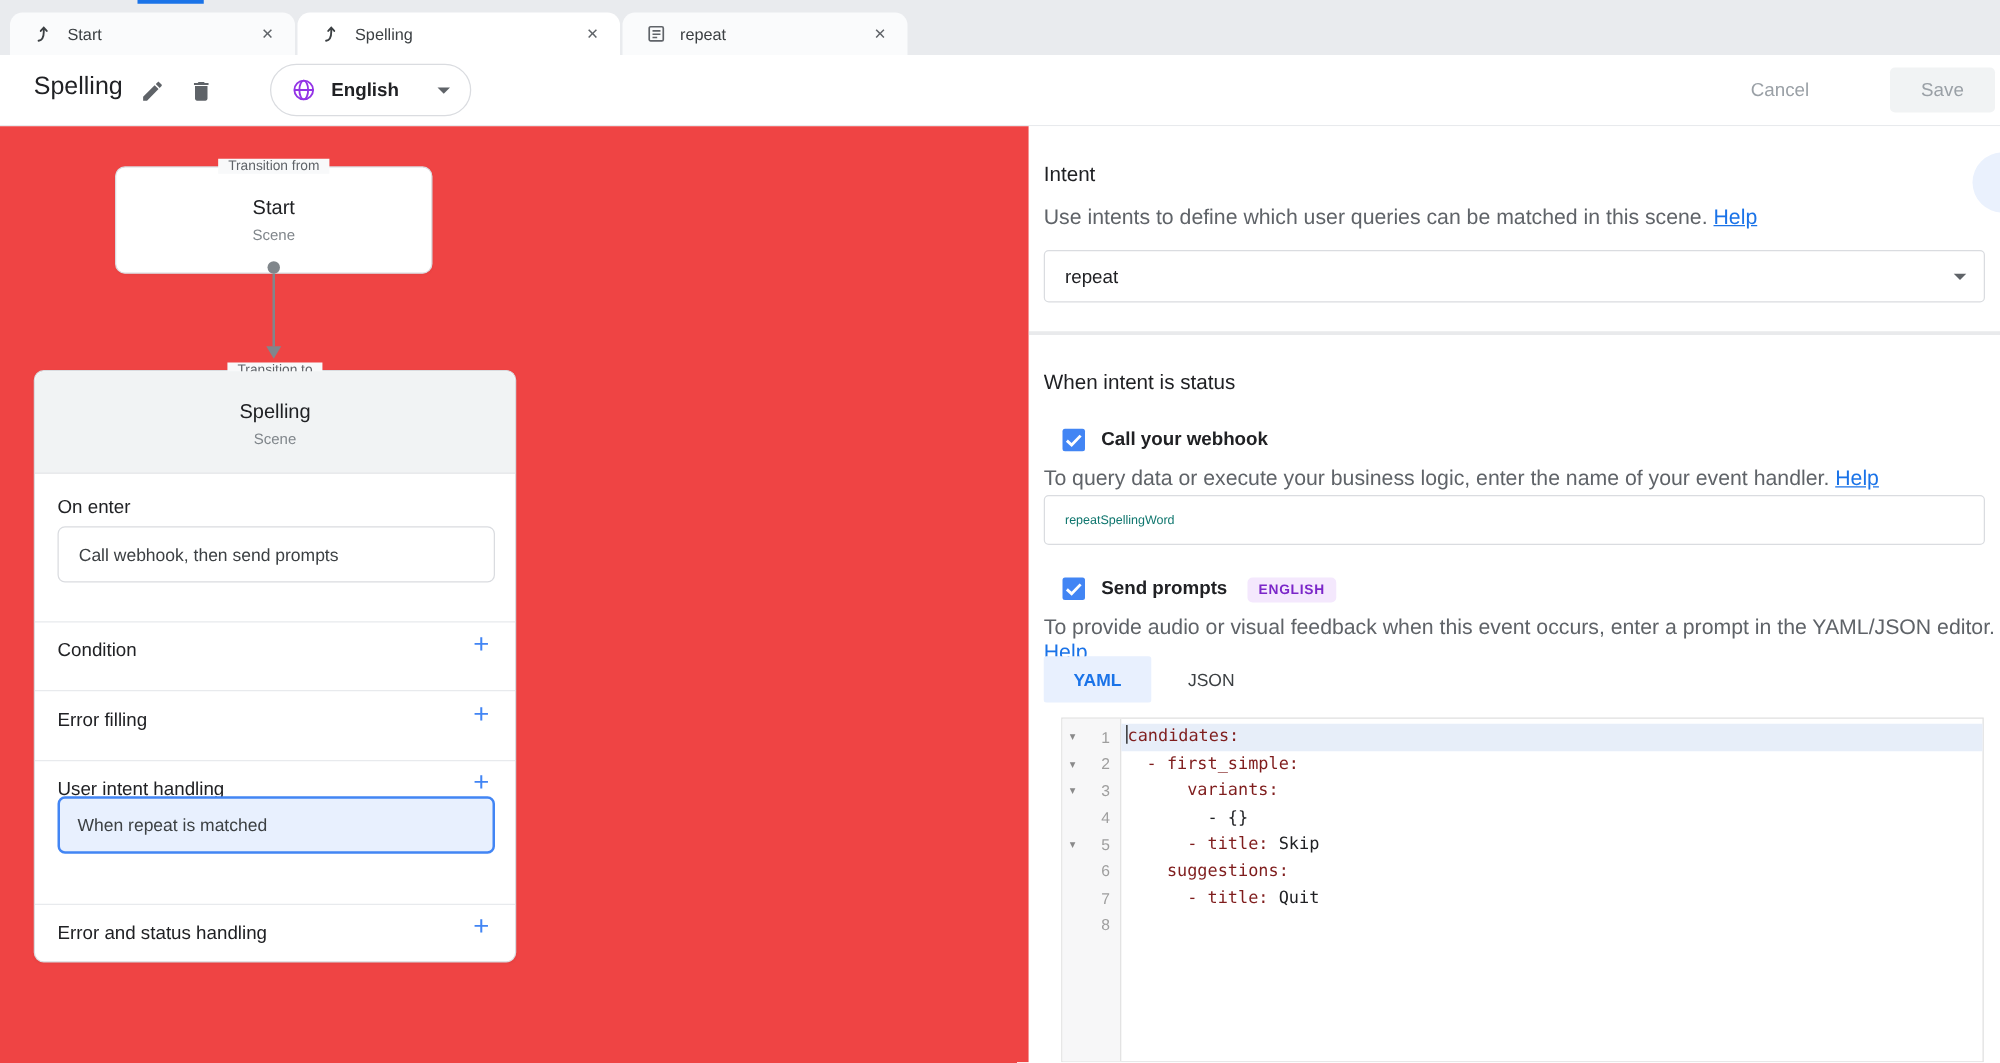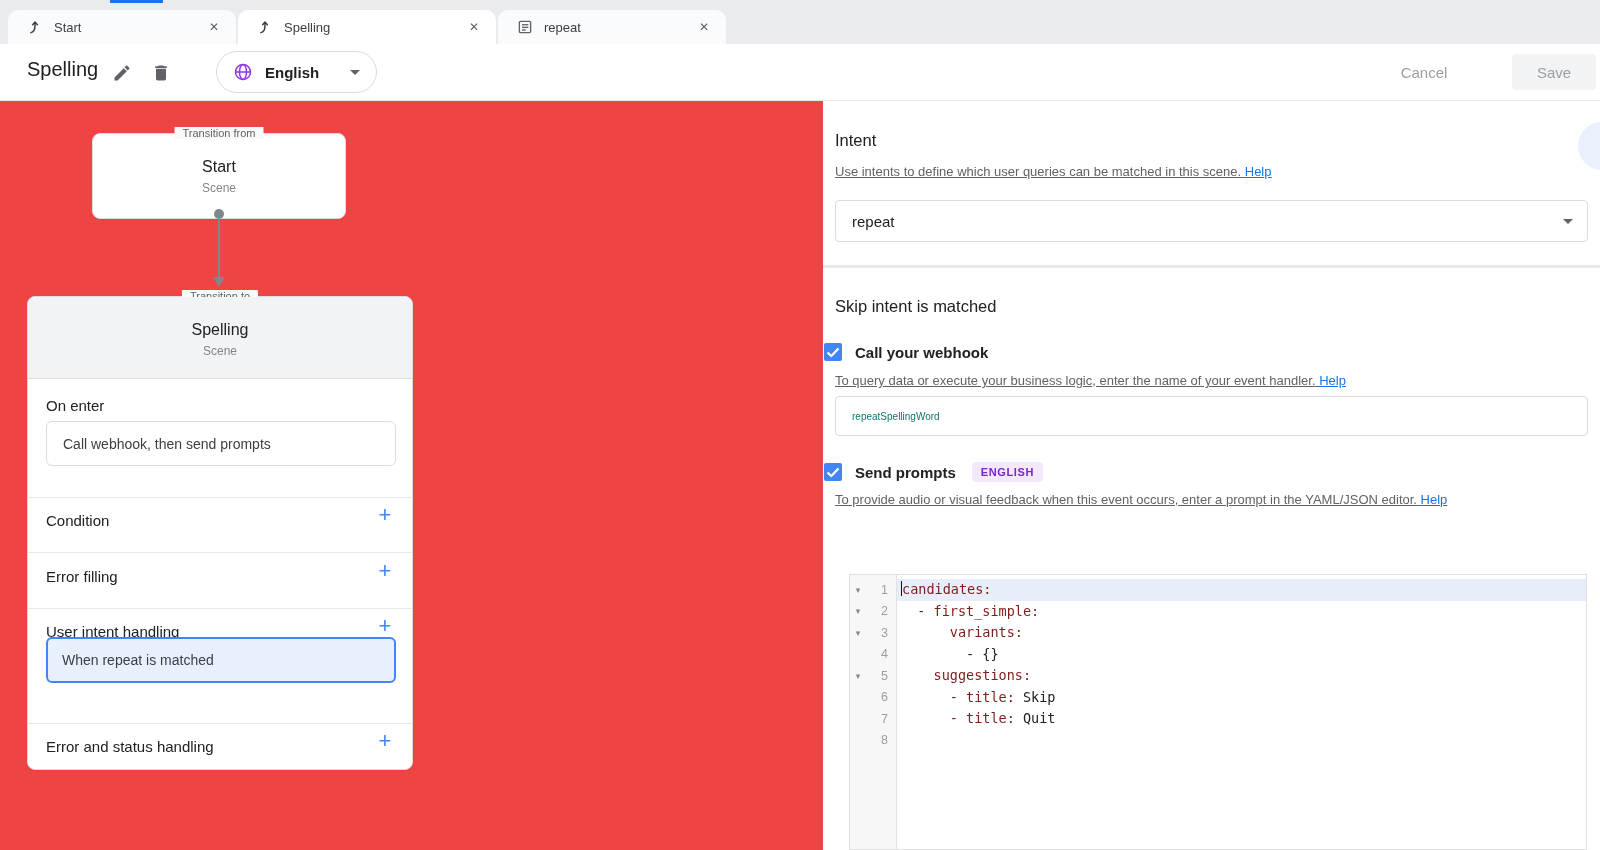--- a/index.html
+++ b/index.html
@@ -66,29 +66,29 @@
           line-height:20px; text-align:center; cursor:pointer; }
   .plus::before { content:"+"; }
   .intent-item { position:absolute; left:18px; top:340px; width:350px; height:46px; background:#e8f0fe;
                  border:2px solid #4285f4; border-radius:6px; display:flex; align-items:center; padding:0 14px;
                  font-size:14px; color:#3c4043; cursor:pointer; }
 
   
   .rpanel { position:absolute; left:823px; top:101px; width:777px; height:749px; background:#fff; overflow:hidden; }
   .fab-ghost { position:absolute; left:755px; top:21px; width:48px; height:48px; border-radius:50%; background:#eaf1fd; }
   .h2 { position:absolute; left:12px; font-size:16.5px; color:#202124; }
-  .desc { position:absolute; left:12px; font-size:13px; color:#5f6368;text-decoration:underline; }
+  .desc { position:absolute; left:12px; font-size:17px; color:#5f6368; }
   .help { color:#1a73e8; text-decoration:underline; cursor:pointer; }
   .help.nound { text-decoration:none; }
   .select-box { position:absolute; left:12px; top:99px; width:753px; height:42px; border:1px solid #dadce0;
                 border-radius:4px; display:flex; align-items:center; padding:0 16px; font-size:15px; color:#202124; cursor:pointer; }
   .select-box .caret { position:absolute; right:14px; }
   .thick-div { position:absolute; left:0; top:164px; width:777px; height:3px; background:#e9eaec; }
 
-  .cbrow { position:absolute; left:1px; display:flex; align-items:center; }
+  .cbrow { position:absolute; left:27px; display:flex; align-items:flex-start; }
   .checkbox { width:18px; height:18px; background:#4285f4; border-radius:2px; display:flex; align-items:center;
               justify-content:center; cursor:pointer; flex:0 0 auto; }
   .cblabel { margin-left:13px; font-size:15px; font-weight:bold; color:#202124; }
   .badge { margin-left:16px; background:#f4e8fd; color:#7b26c9; font-size:11px; font-weight:bold;
            letter-spacing:0.6px; padding:4px 9px; border-radius:4px; }
 
   .input-box { position:absolute; left:12px; top:295px; width:753px; height:40px; border:1px solid #dadce0;
                border-radius:4px; display:flex; align-items:center; padding:5px 16px; font-size:10px; color:#0f766e; }
 
   .fmt-tabs { position:absolute; left:12px; top:424px; height:37px; display:flex; }
@@ -235,21 +235,21 @@
       <span>Use intents to define which user queries can be matched in this scene.</span>
       <span class="help">Help</span>
     </div>
     <div class="select-box">
       <span>repeat</span>
       <span class="caret"></span>
     </div>
 
     <div class="thick-div"></div>
 
-    <div class="h2" style="top:196px;">Skip intent is matched</div>
+    <div class="h2" style="top:196px;">When intent is status</div>
 
     <div class="cbrow" style="top:242px;">
       <span class="checkbox">
         <svg viewBox="0 0 18 18" width="18" height="18" fill="none" stroke="#fff" stroke-width="2.3">
             <polyline points="3.5,9.5 7.3,13 14.5,5.5"></polyline>
           </svg>
       </span>
       <span class="cblabel">Call your webhook</span>
     </div>
     <div class="desc" style="top:272px;">
@@ -267,20 +267,24 @@
           </svg>
       </span>
       <span class="cblabel">Send prompts</span>
       <span class="badge">ENGLISH</span>
     </div>
     <div class="desc" style="top:391px;">
       <span>To provide audio or visual feedback when this event occurs, enter a prompt in the YAML/JSON editor.</span>
       <span class="help nound">Help</span>
     </div>
 
+    <div class="fmt-tabs">
+      <div class="fmt-tab active">YAML</div>
+      <div class="fmt-tab json">JSON</div>
+    </div>
 
     <div class="editor">
       <div class="gutter">
           <div class="gl">
             <span class="fold">▾</span>
             <span class="num">1</span>
           </div>
           <div class="gl">
             <span class="fold">▾</span>
             <span class="num">2</span>
@@ -308,21 +312,21 @@
           <div class="gl">
             <span class="fold"></span>
             <span class="num">8</span>
           </div>
         </div>
       <div class="codecol">
           <div class="cl hl"><span class="cursor"></span><span class="k">candidates:</span></div>
           <div class="cl"><span class="k">  - first_simple:</span></div>
           <div class="cl"><span class="k">      variants:</span></div>
           <div class="cl"><span class="p">        - {}</span></div>
+          <div class="cl"><span class="k">      - title: </span><span class="p">Skip</span></div>
           <div class="cl"><span class="k">    suggestions:</span></div>
-          <div class="cl"><span class="k">      - title: </span><span class="p">Skip</span></div>
           <div class="cl"><span class="k">      - title: </span><span class="p">Quit</span></div>
           <div class="cl"></div>
         </div>
     </div>
   </div>
 
 </div>
 
 </body></html>

